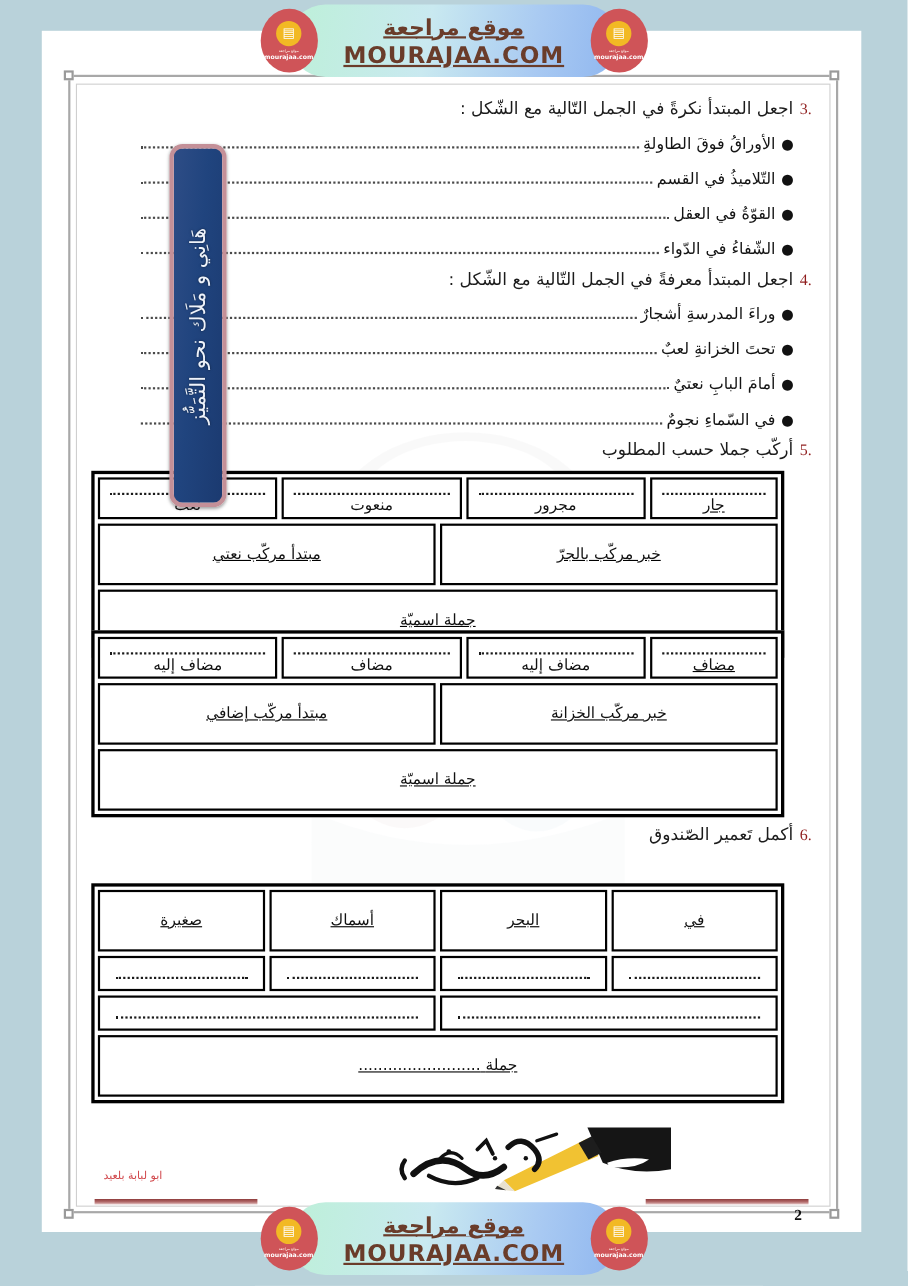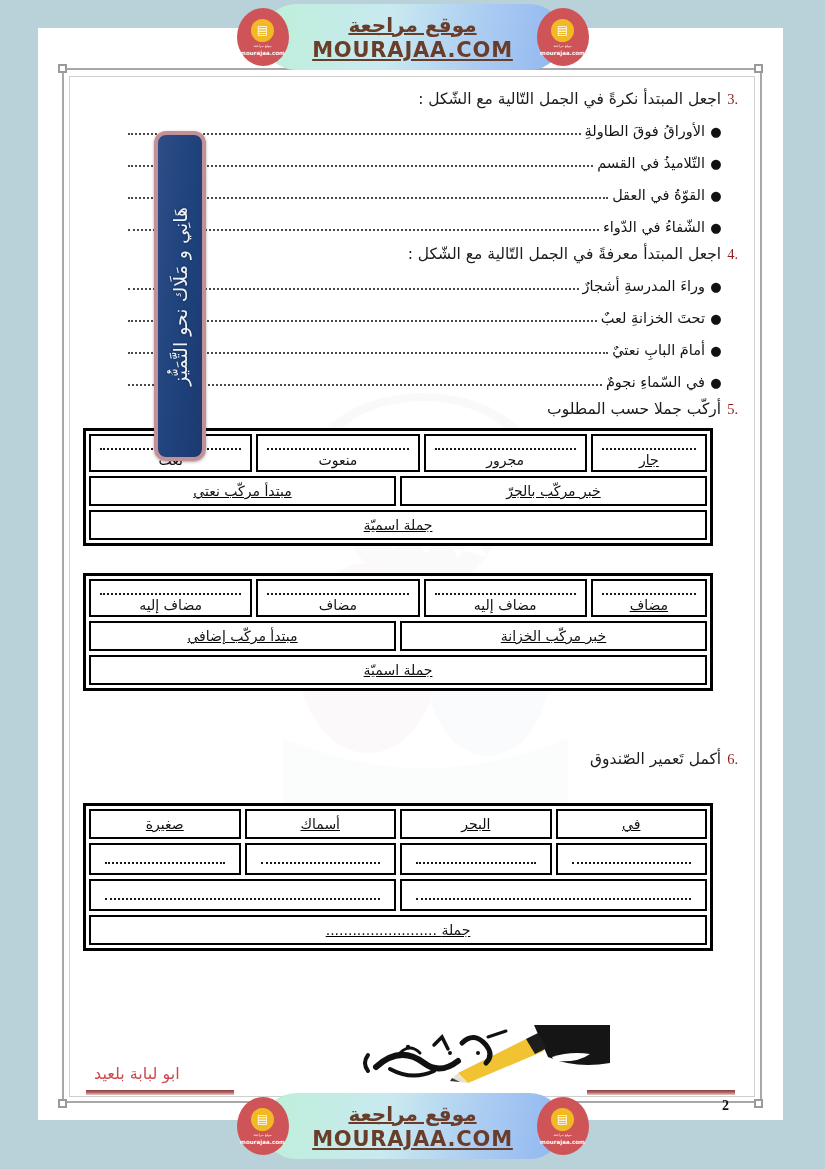--- a/index.html
+++ b/index.html
@@ -248,21 +248,21 @@
   }
   .gcell .lbl {
     font-size: 14px;
     color: #111;
     text-align: center;
     white-space: nowrap;
     line-height: 1.15;
   }
   .gcell.plain {
     justify-content: center;
-    padding: 5px 9px;
+    padding: 18px 9px;
   }
   .gcell.empty {
     justify-content: center;
     padding: 9px 14px;
   }
   .gcell.empty .dots { margin-bottom: 0; }
 
   
   .f-1 { flex: 1 1 0; text-decoration: underline; }
   .f-15 { flex: 1.5 1 0; }
@@ -281,21 +281,21 @@
     height: 5px;
     background: linear-gradient(180deg,#8e3b3b 0%, #b56e6e 55%, #e7cccc 100%);
     z-index: 26;
   }
   .foot-rule.left  { left: 48px;  top: 1062px; width: 148px; }
   .foot-rule.right { right: 48px; top: 1062px; width: 148px; }
   .author {
     position: absolute;
     left: 56px;
     top: 1036px;
-    font-size: 16px;
+    font-size: 10px;
     color: #d0464a;
     direction: rtl;
     z-index: 26;
     white-space: nowrap;
   }
   .pagenum {
     position: absolute;
     right: 54px;
     top: 1070px;
     font-size: 14px;

